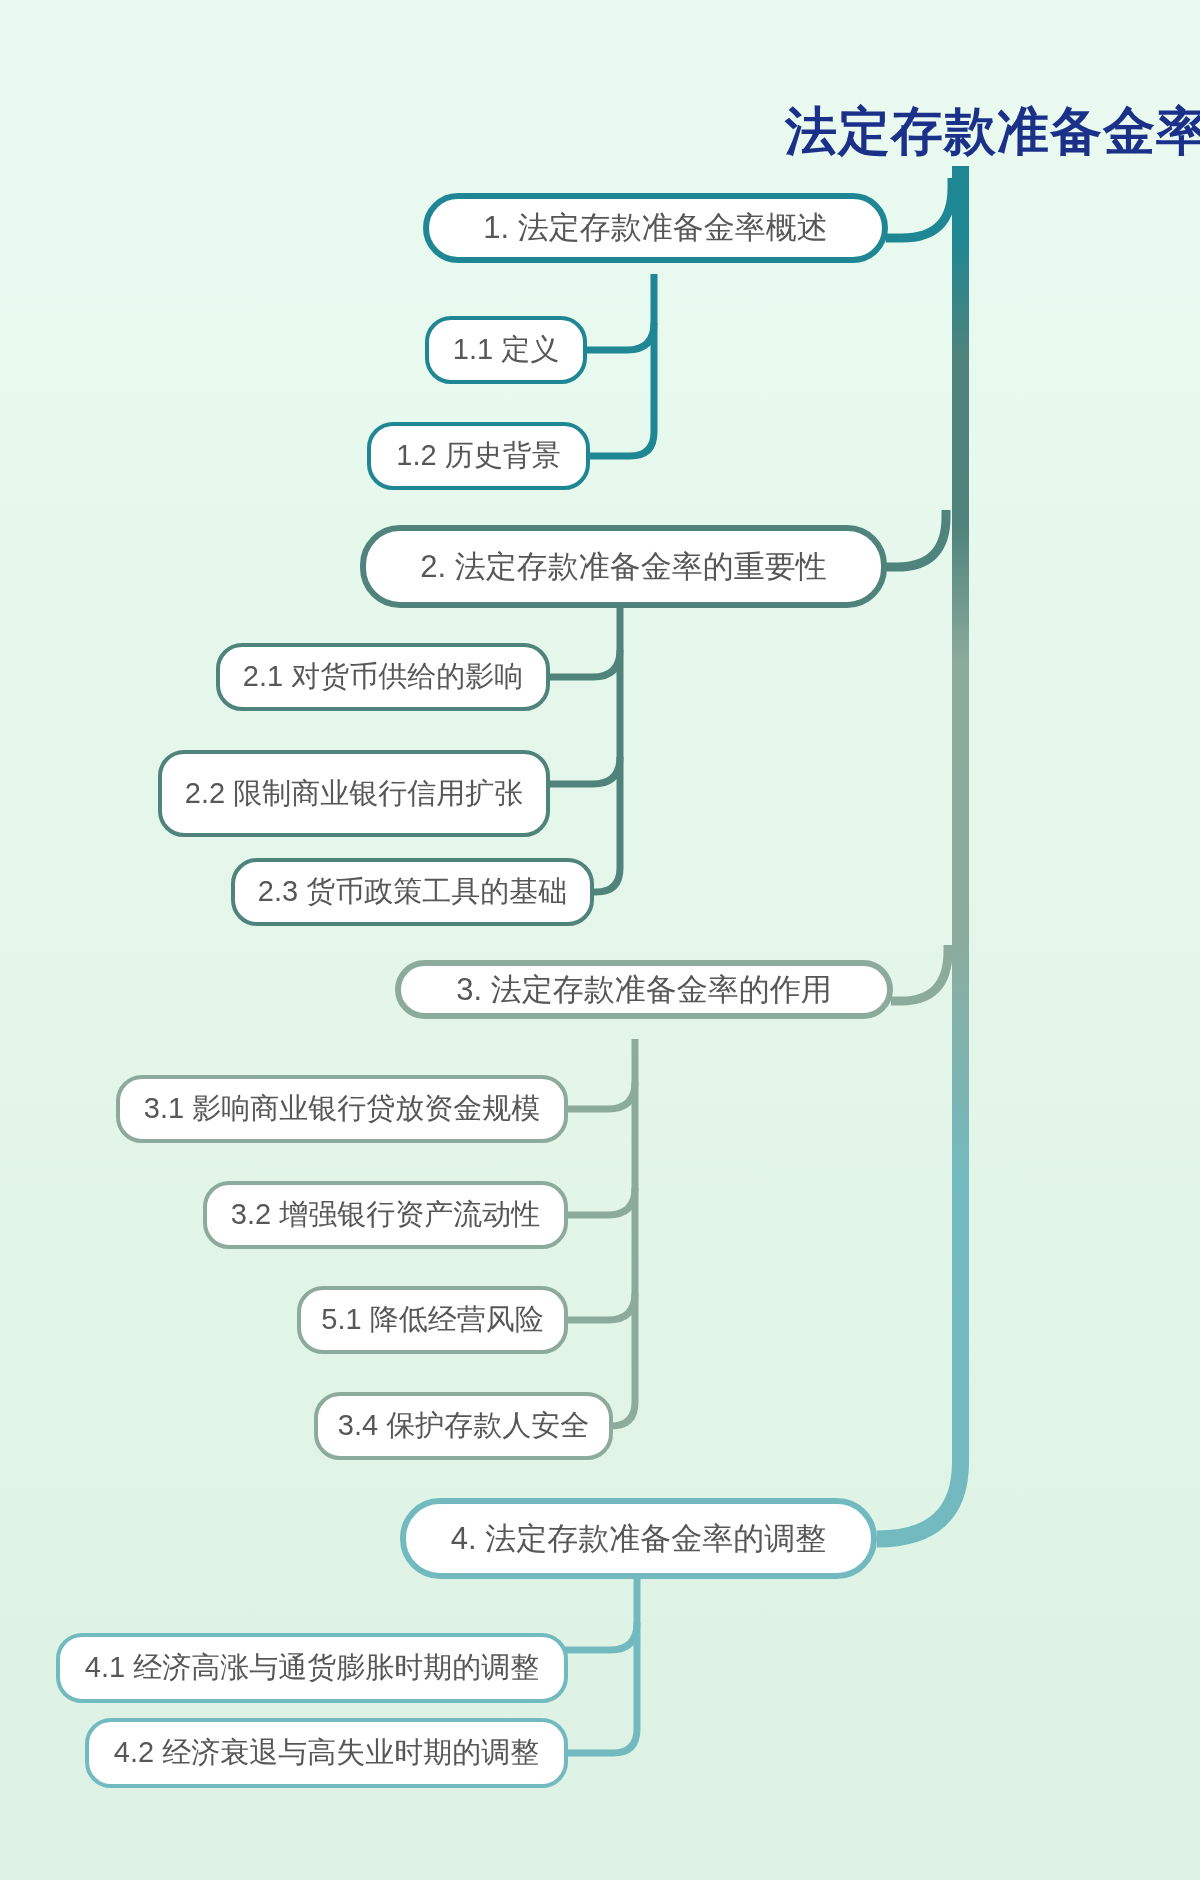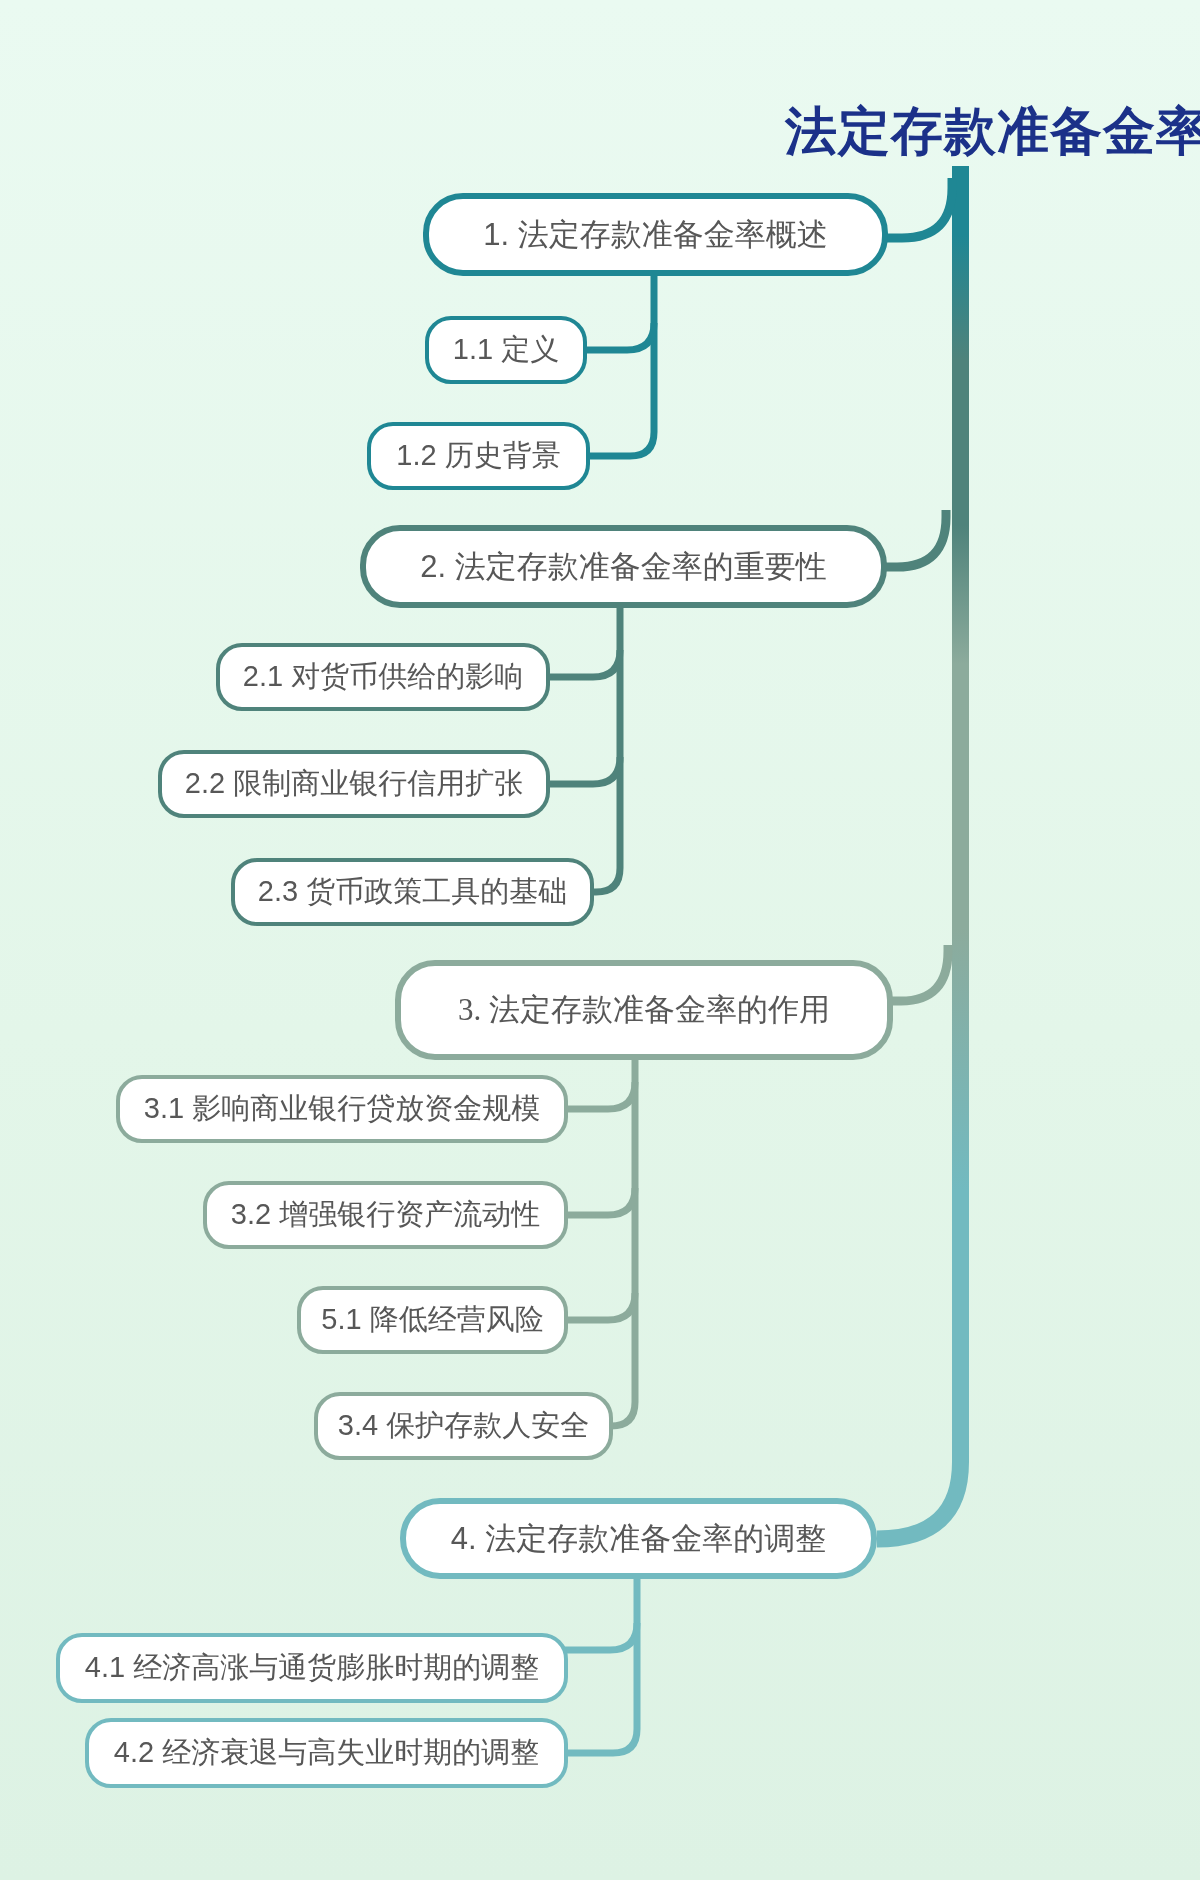--- a/index.html
+++ b/index.html
@@ -29,30 +29,30 @@
     white-space:nowrap;
     box-sizing:border-box;
   }
   .node.main{border-radius:40px;font-size:31px;border-style:solid;border-width:6px;}
   .node.child{border-radius:26px;font-size:29px;border-style:solid;border-width:4px;}
   .b1{border-color:var(--branch1,#1f8794);}
   .b2{border-color:var(--branch2,#4f837b);}
   .b3{border-color:var(--branch3,#8cab9c);}
   .b4{border-color:var(--branch4,#72bac0);}
   
-  .n1{left:423px;top:193px;width:465px;height:83px;}
+  .n1{left:423px;top:193px;width:465px;height:70px;}
   .n2{left:360px;top:525px;width:527px;height:83px;}
-  .n3{left:395px;top:960px;width:498px;height:100px;font-family:Liberation Serif, serif;}
+  .n3{left:395px;top:960px;width:498px;height:59px;}
   .n4{left:400px;top:1498px;width:477px;height:81px;}
   
   .n1-1{left:425px;top:316px;width:162px;height:68px;}
   .n1-2{left:367px;top:422px;width:223px;height:68px;}
   
   .n2-1{left:216px;top:643px;width:334px;height:68px;}
-  .n2-2{left:158px;top:750px;width:392px;height:68px;text-align:right;}
+  .n2-2{left:158px;top:750px;width:392px;height:87px;text-align:right;}
   .n2-3{left:187px;top:858px;width:363px;height:68px;margin-left:44px;}
   
   .n3-1{left:116px;top:1075px;width:452px;height:68px;}
   .n3-2{left:203px;top:1181px;width:365px;height:68px;}
   .n3-3{left:297px;top:1286px;width:271px;height:68px;}
   .n3-4{left:269px;top:1392px;width:299px;height:68px;margin-left:45px;}
   
   .n4-1{left:56px;top:1615px;width:512px;height:70px;margin-top:18px;}
   .n4-2{left:85px;top:1718px;width:483px;height:70px;}
 </style>

